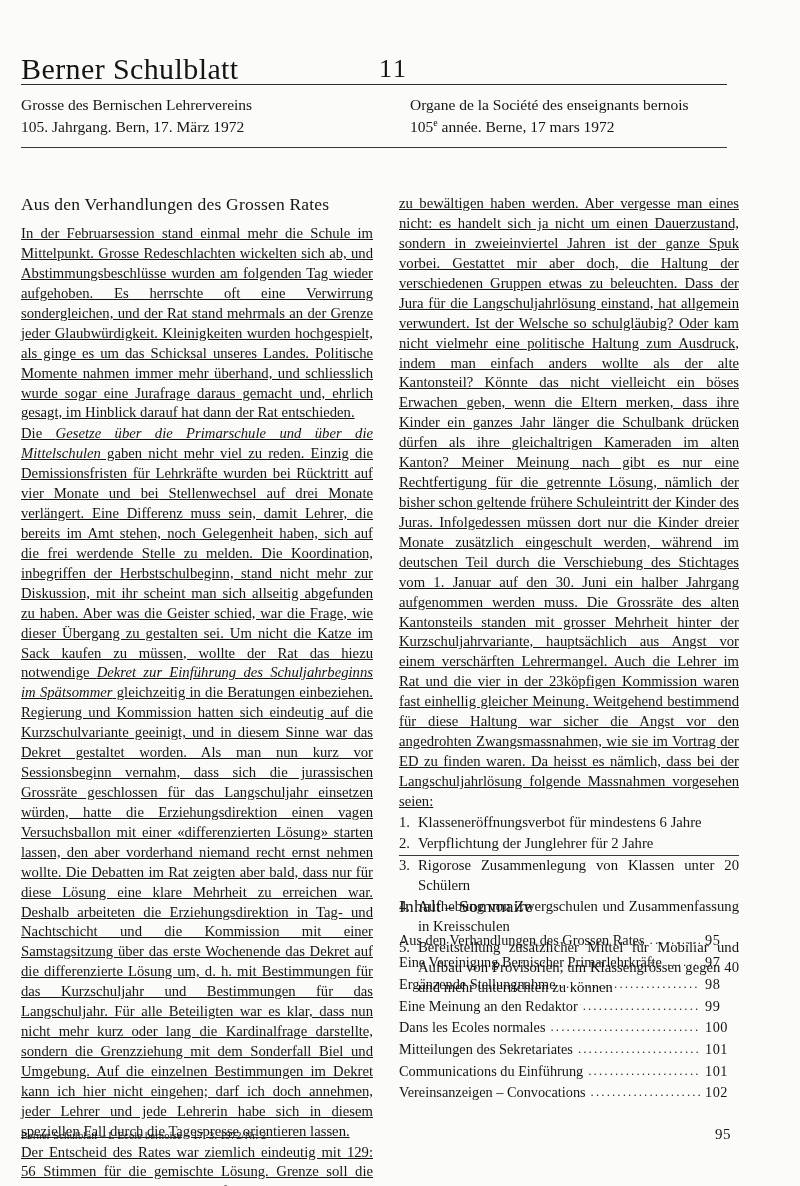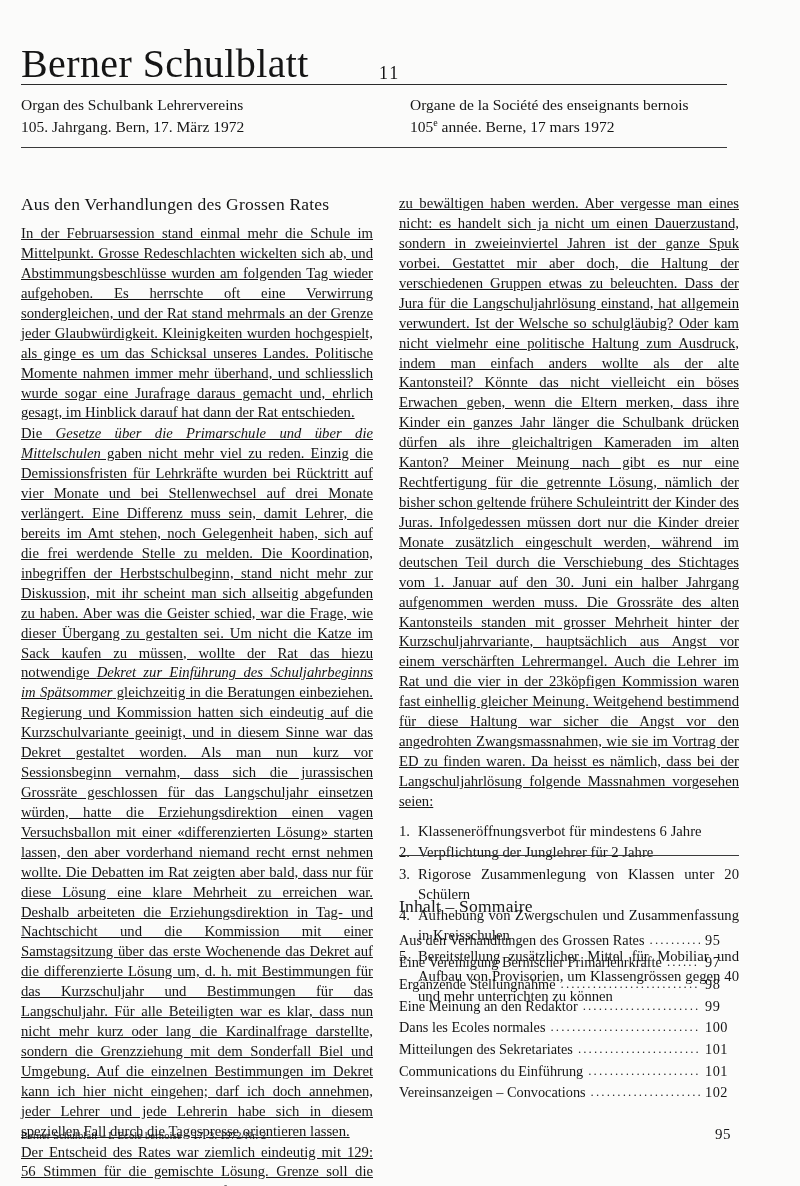--- a/index.html
+++ b/index.html
@@ -25,33 +25,33 @@
 
   
   .masthead {
     position: relative;
     height: 66px;
     display: flex;
     align-items: flex-end;
     padding-top: 18px;
   }
   .masthead-left {
-    font-size: 40px;
+    font-size: 30px;
     letter-spacing: 0.4px;
     line-height: 1;
     width: 358px;
   }
   .masthead-right {
     font-size: 30px;
     letter-spacing: 0.4px;
     line-height: 1;
     flex: 1;
   }
   .masthead-issue {
-    font-size: 18px;
+    font-size: 26px;
     line-height: 1;
     letter-spacing: 2px;
     padding-bottom: 2px;
     padding-right: 3px;
   }
 
   .rule {
     height: 0;
     border-top: 1.2px solid #2b2b2b;
     width: 706px;
@@ -106,21 +106,21 @@
     text-align: justify;
     text-justify: inter-word;
     hyphens: manual;
     text-decoration: underline;
   }
   p.body + p.body { margin-top: 1px; }
 
   .it { font-style: italic; }
 
   ol.measures {
-    margin: 10px 0 0 0;
+    margin: 1px 0 0 0;
     padding: 0;
     list-style: none;
     counter-reset: m;
     font-size: 14.7px;
     line-height: 1.355;
   }
   ol.measures li {
     counter-increment: m;
     position: relative;
     padding-left: 19px;
@@ -204,21 +204,21 @@
 
   <div class="masthead">
     <div class="masthead-left">Berner Schulblatt</div>
     <div class="masthead-issue">11</div>
   </div>
 
   <div class="rule"></div>
 
   <div class="subhead">
     <div class="subhead-col left">
-      <div>Organ des Schulbank Lehrervereins</div>
+      <div>Grosse des Bernischen Lehrervereins</div>
       <div>105. Jahrgang. Bern, 17. März 1972</div>
     </div>
     <div class="subhead-col right">
       <div>Organe de la Société des enseignants bernois</div>
       <div><span>105</span><span class="sup">e</span><span> année. Berne, 17 mars 1972</span></div>
     </div>
   </div>
 
   <div class="rule-thin"></div>
 

